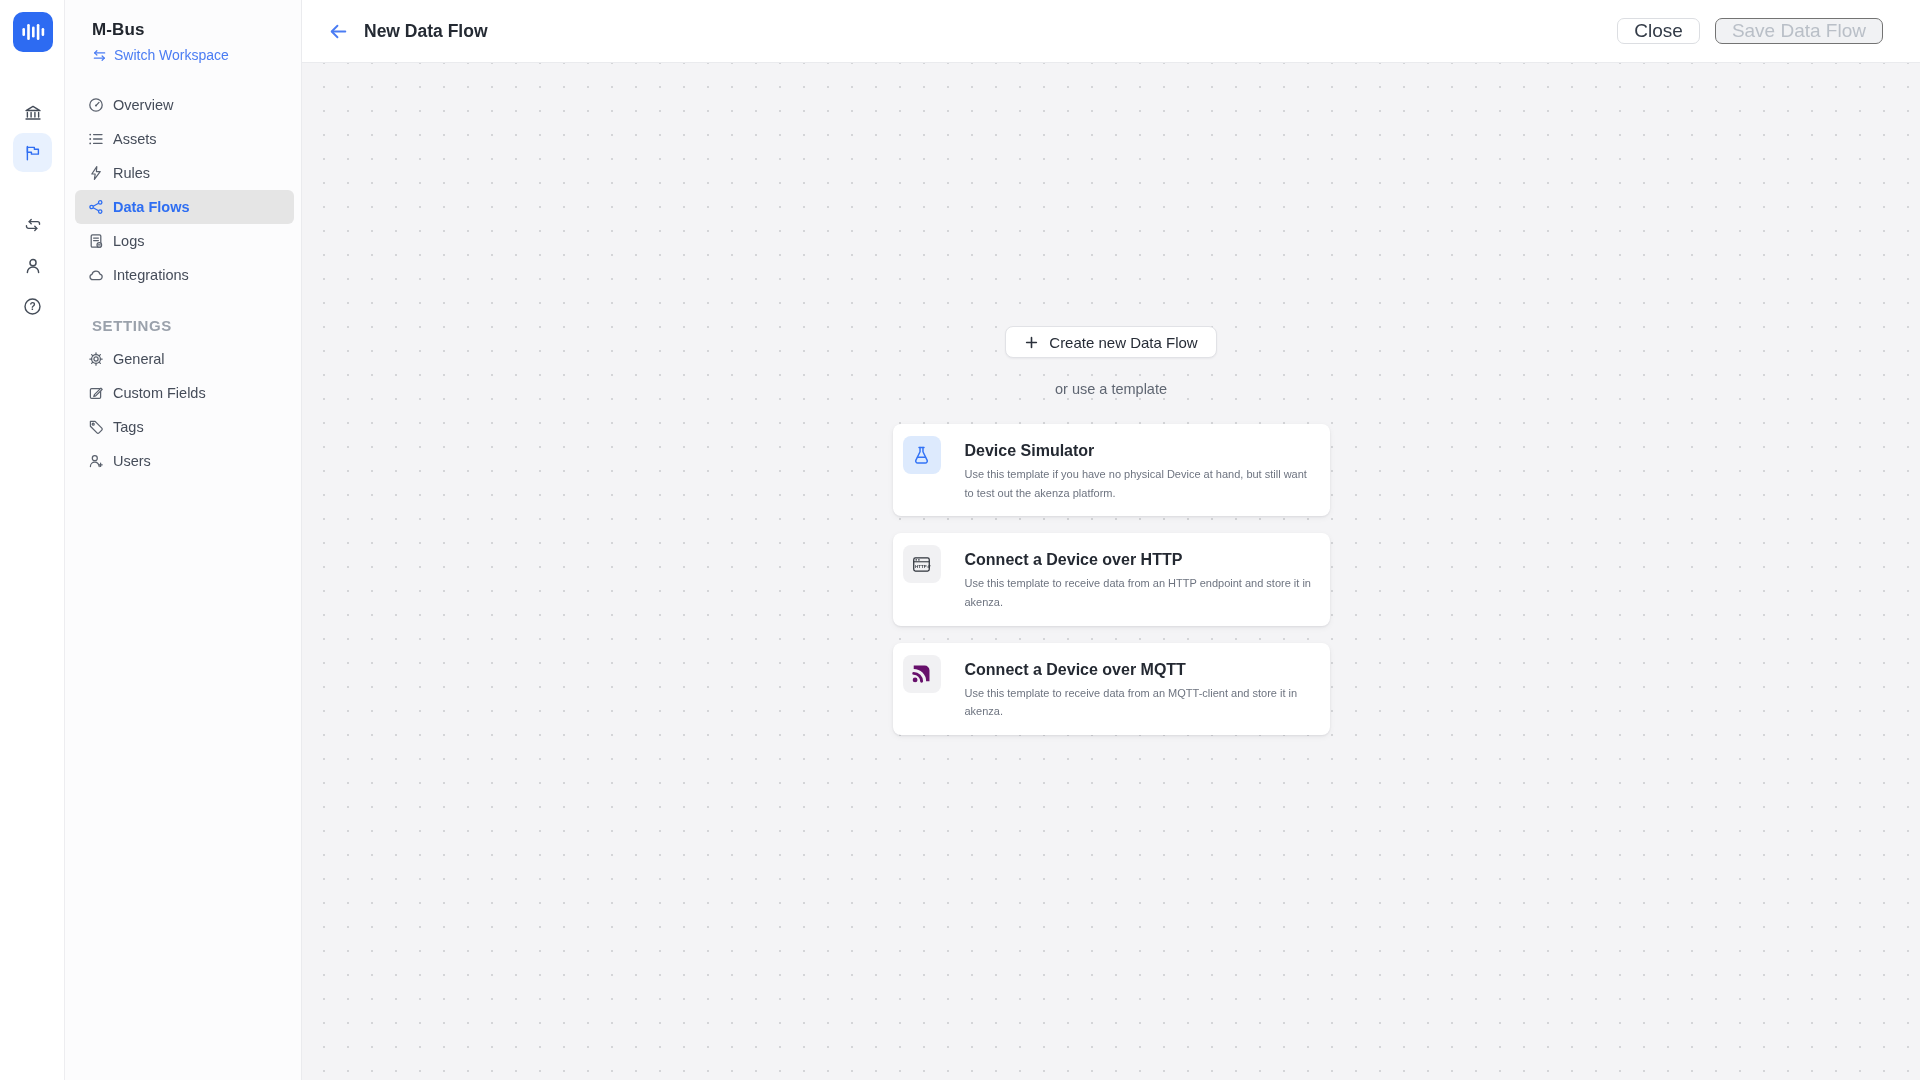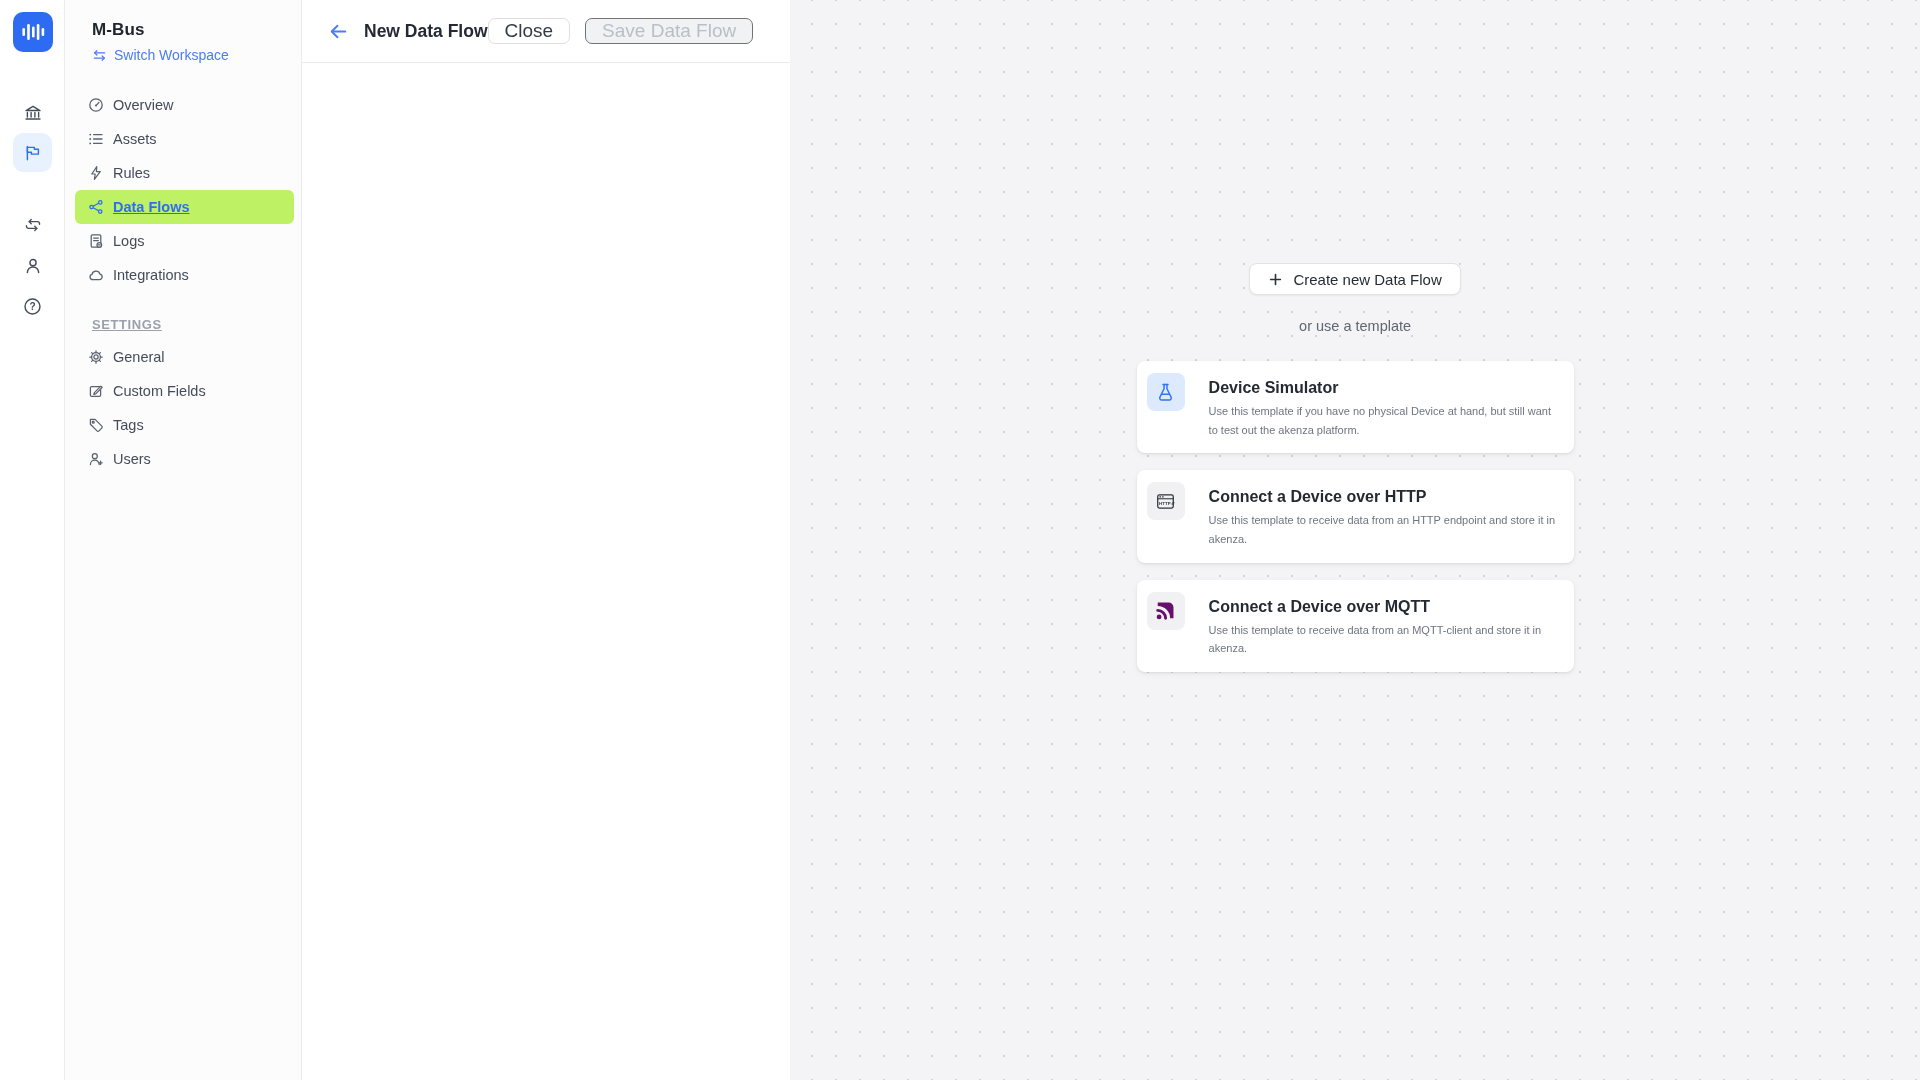--- a/index.html
+++ b/index.html
@@ -40,29 +40,29 @@
     margin-top: 7px; display: flex; align-items: flex-end; gap: 7px;
     color: #4a7cf3; font-size: 14px; cursor: pointer;
   }
   .nav { margin-top: 25px; padding: 0 7px 0 10px; }
   .nav-item {
     height: 34px; border-radius: 6px; display: flex; align-items: center;
     padding-left: 13px; gap: 9px; cursor: pointer;
     color: #454c59; font-size: 14.5px;
   }
   .nav-item .ni { width: 16px; height: 16px; color: #5a616d; flex: none; }
-  .nav-item.active { background: #bef264; color: #2e6ef2; font-weight: 700; text-decoration: underline; }
+  .nav-item.active { background: #e5e5e5; color: #2e6ef2; font-weight: 700; }
   .nav-item.active .ni { color: #2e6ef2; }
   .settings-label {
-    margin: 25px 0 8px 27px; font-size: 13px; font-weight: 700;
-    letter-spacing: .6px; color: #9aa1ab; text-decoration: underline;
+    margin: 25px 0 8px 27px; font-size: 15px; font-weight: 700;
+    letter-spacing: .6px; color: #9aa1ab;
   }
 
   
-  .main { position: absolute; left: 302px; top: 0; right: 0; bottom: 0; display: flex; }
+  .main { position: absolute; left: 302px; top: 0; right: 0; bottom: 0; display: flex; flex-direction: column; }
   .topbar {
     height: 63px; flex: none; background: #ffffff; border-bottom: 1px solid #eaebee;
     display: flex; align-items: center; padding: 0 37px 0 23px;
   }
   .back-btn { width: 26px; height: 26px; color: #4a7cf3; cursor: pointer; display: flex; align-items: center; justify-content: center; }
   .topbar-title { margin-left: 13px; font-size: 17.5px; font-weight: 700; color: #242a33; flex: 1; }
   .btn {
     height: 15px; border-radius: 7px; font-size: 19px; font-family: inherit;
     display: inline-flex; align-items: center; padding: 12px 16px; cursor: pointer;
   }

